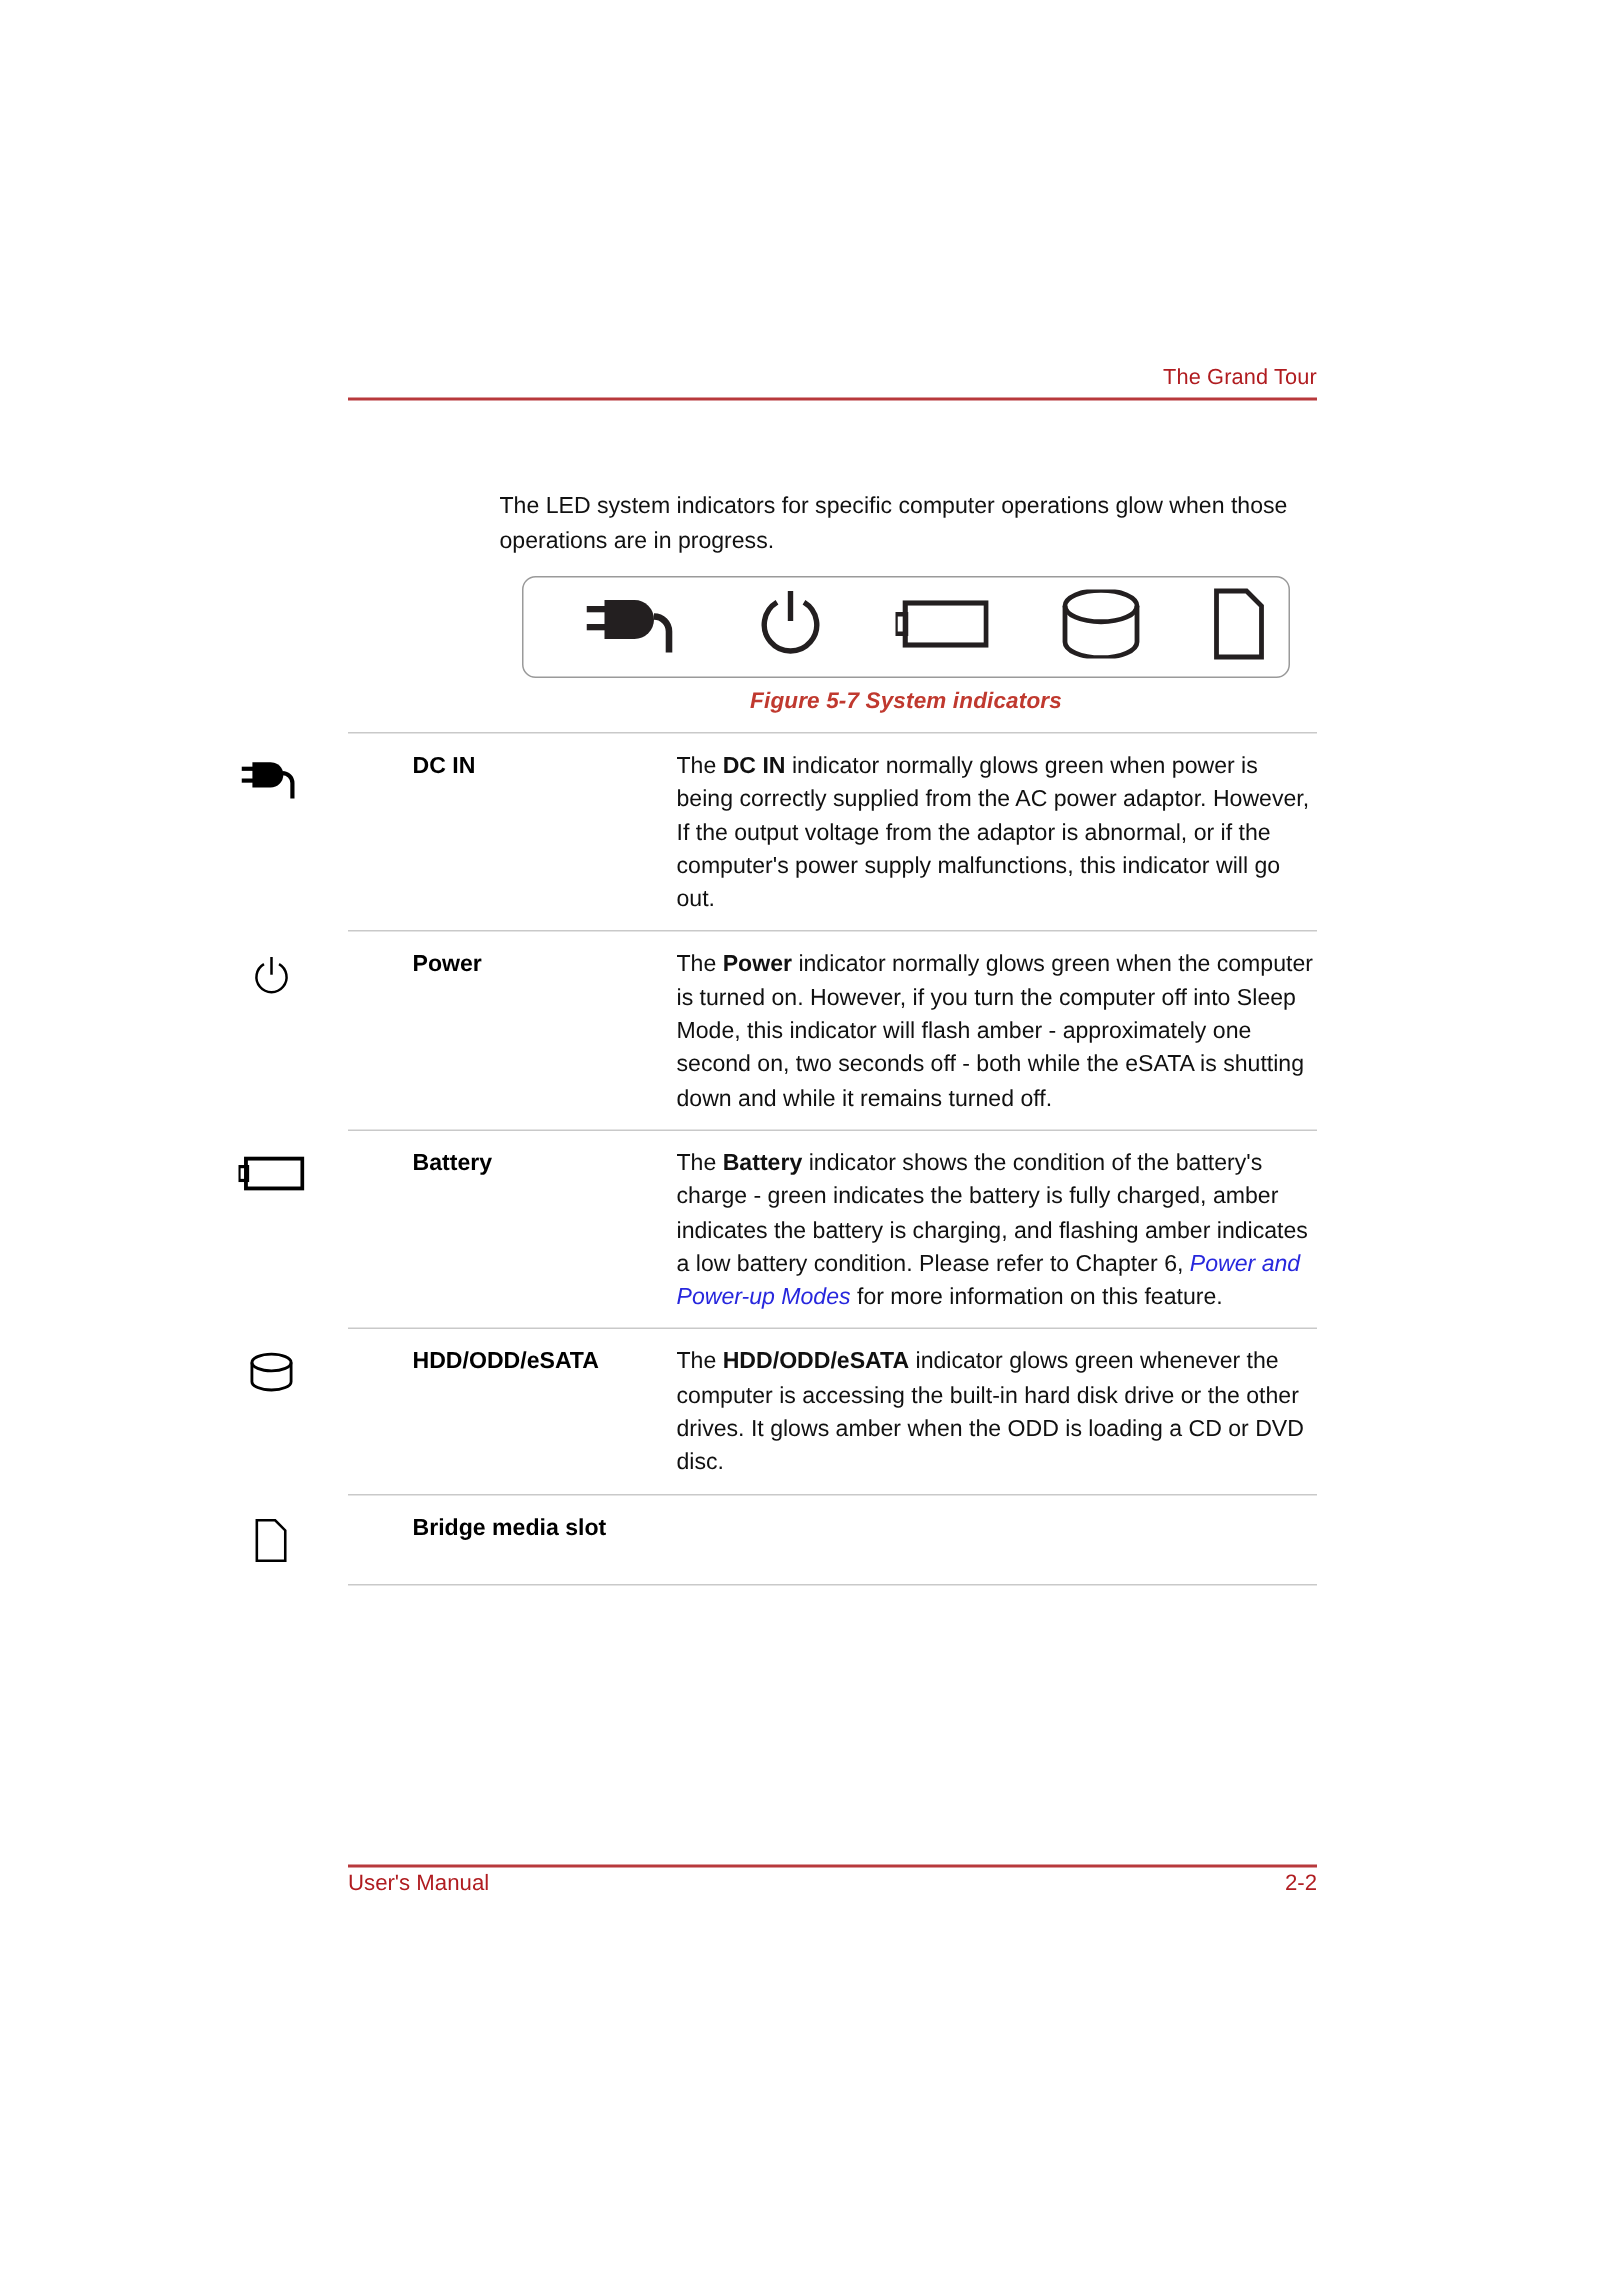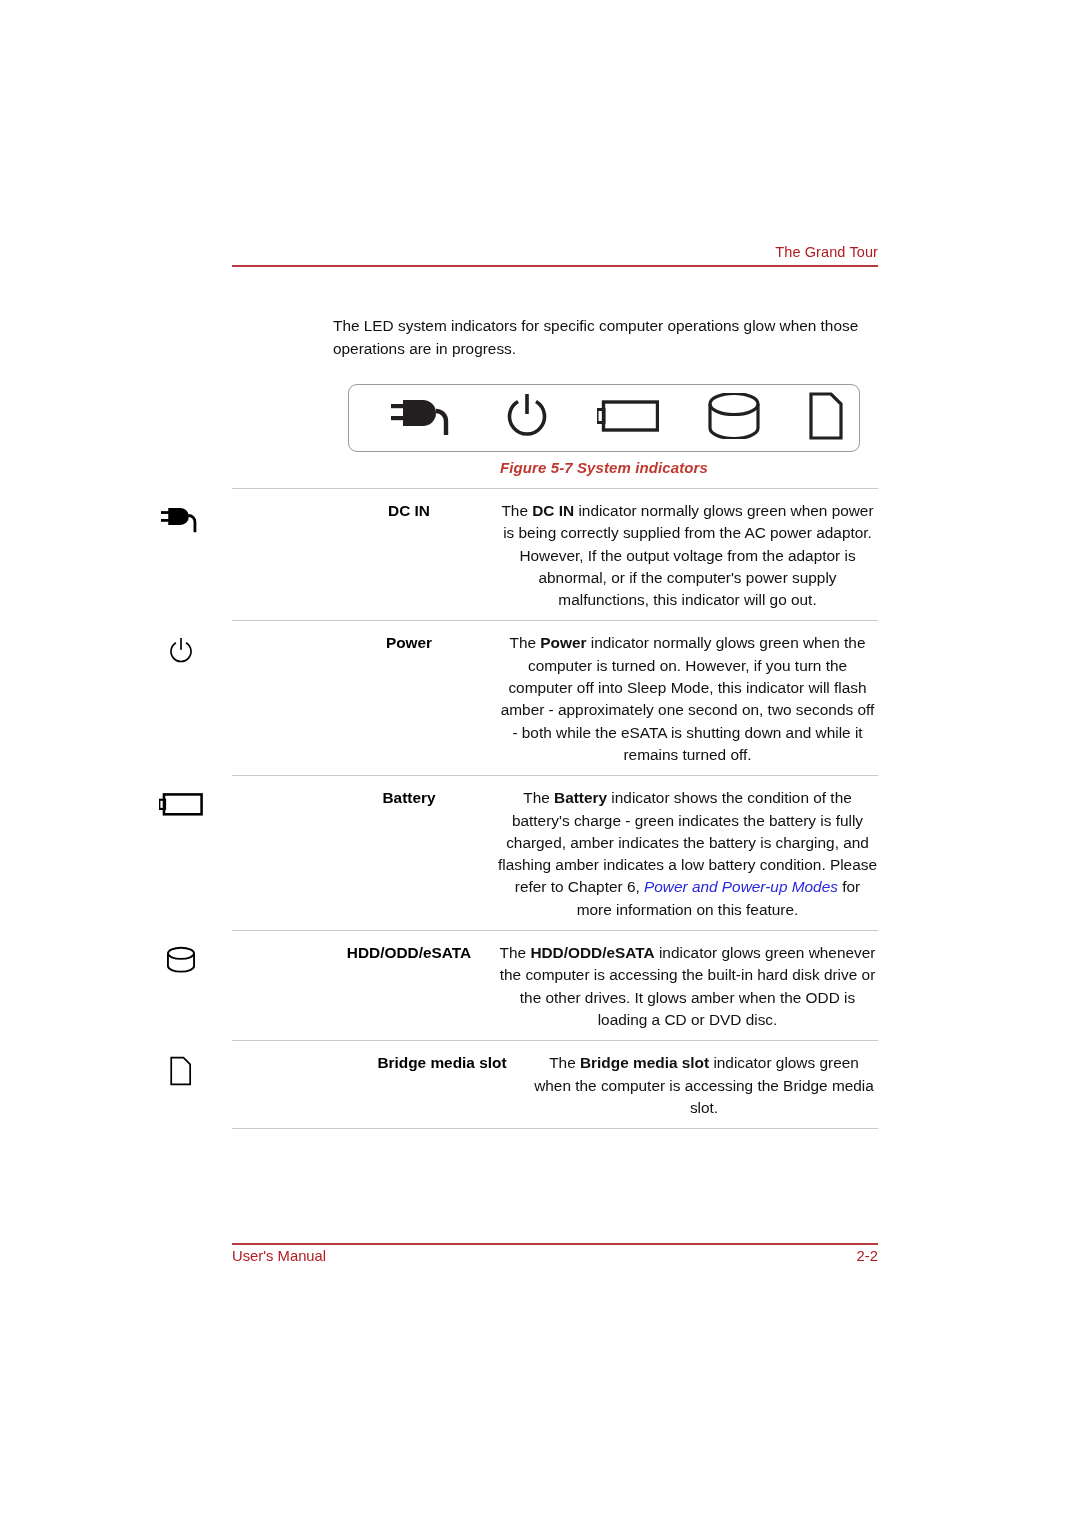--- a/index.html
+++ b/index.html
@@ -52,21 +52,21 @@
     font-size: 27px;
     font-weight: bold;
     color: #A80C10;
     letter-spacing: -0.2px;
   }
 
   
   .intro {
     position: absolute;
     left: 333px;
-    top: 315px;
+    top: 327px;
     width: 548px;
     font-size: 15.4px;
     line-height: 22.5px;
     color: #111111;
   }
 
   
   .figure-box {
     position: absolute;
     left: 348px;
@@ -111,35 +111,33 @@
     position: relative;
     display: flex;
     align-items: flex-start;
     border-top: 1.4px solid #c9c9c9;
     padding-top: 11px;
     padding-bottom: 9px;
     min-height: 0;
   }
   .row:last-child {
     border-bottom: 1.4px solid #c9c9c9;
-    gap: 33px;
   }
   .cell-icon {
     width: 103px;
     flex: 0 0 103px;
     display: flex;
     justify-content: center;
     padding-top: 4px;
     margin-left: -103px;
   }
   .row-inner {
     display: flex;
     width: 100%;
-    margin-left: 87px;
-    text-align: center;
+    margin-left: 41px;
   }
   .cell-name {
     width: 178px;
     flex: 0 0 178px;
     font-size: 15.4px;
     font-weight: bold;
     color: #000;
     line-height: 21px;
     padding-left: 2px;
     box-sizing: border-box;
@@ -304,21 +302,20 @@
     <div class="row">
       <div class="cell-icon">
         <span class="ic">
           <svg width="22" height="30" viewBox="0 0 36 48">
             <path d="M2 2 h20 l11 11 v33 h-31 z" fill="none" stroke="#000" stroke-width="2.8" stroke-linejoin="miter"></path>
           </svg>
         </span>
       </div>
       <div class="row-inner">
         <div class="cell-name">Bridge media slot</div>
-        <div class="cell-desc"><span>The </span><b>Bridge media slot</b><span> indicator glows green when the computer is accessing the Bridge media slot.</span></div>
       </div>
     </div>
 
   </div>
 
   <div class="footer">
     <div class="footer-rule"></div>
     <div class="footer-row">
       <span>User's Manual</span>
       <span>2-2</span>

